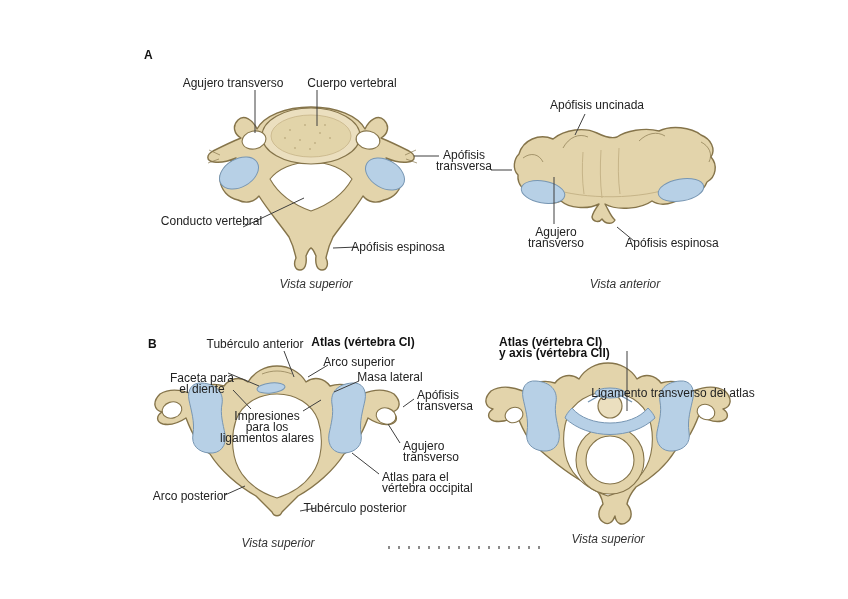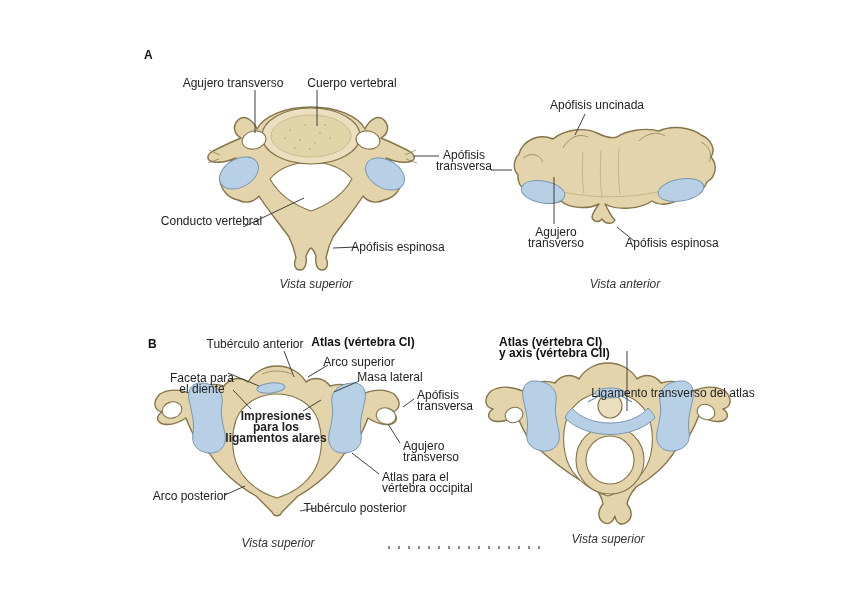--- a/index.html
+++ b/index.html
@@ -189,21 +189,21 @@
   <div class="lbl c" style="left:202px;top:357px;margin-top:16px;">
     <div>Faceta para</div>
     <div>el diente</div>
   </div>
   <div class="lbl c" style="left:359px;top:357px;">Arco superior</div>
   <div class="lbl c" style="left:390px;top:372px;">Masa lateral</div>
   <div class="lbl" style="left:417px;top:390px;">
     <div>Apófisis</div>
     <div>transversa</div>
   </div>
-  <div class="lbl c" style="left:276px;top:411px;font-weight:bold;">
+  <div class="lbl c" style="left:267px;top:411px;">
     <div>Impresiones</div>
     <div>para los</div>
     <div>ligamentos alares</div>
   </div>
   <div class="lbl" style="left:403px;top:441px;">
     <div>Agujero</div>
     <div>transverso</div>
   </div>
   <div class="lbl" style="left:382px;top:472px;">
     <div>Atlas para el</div>

